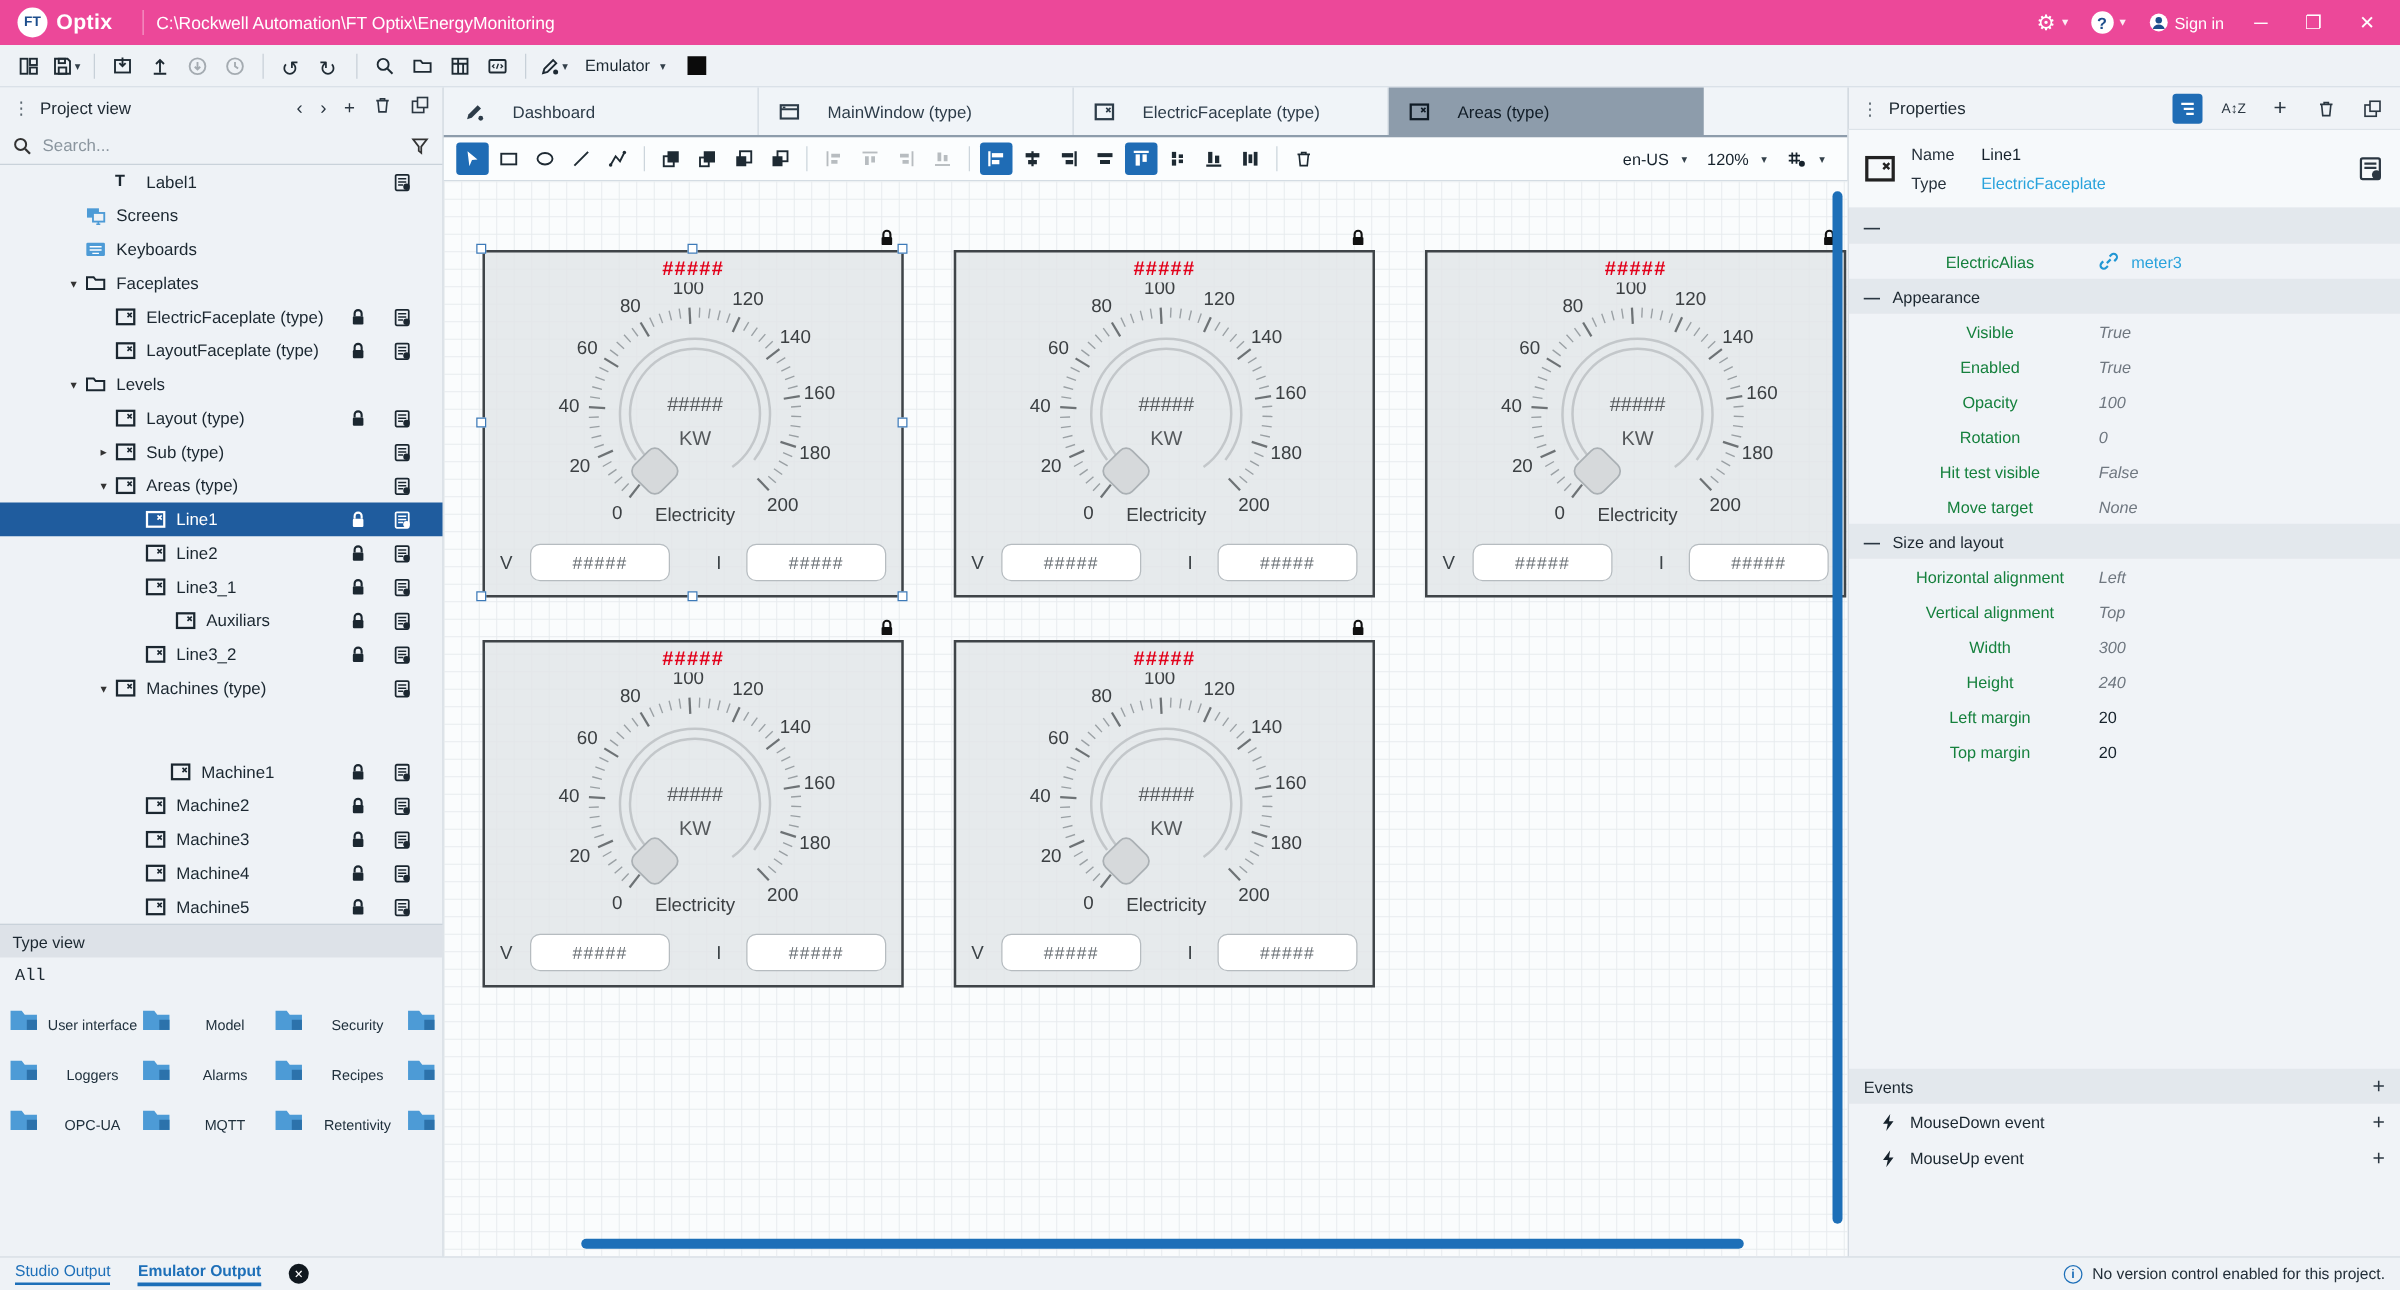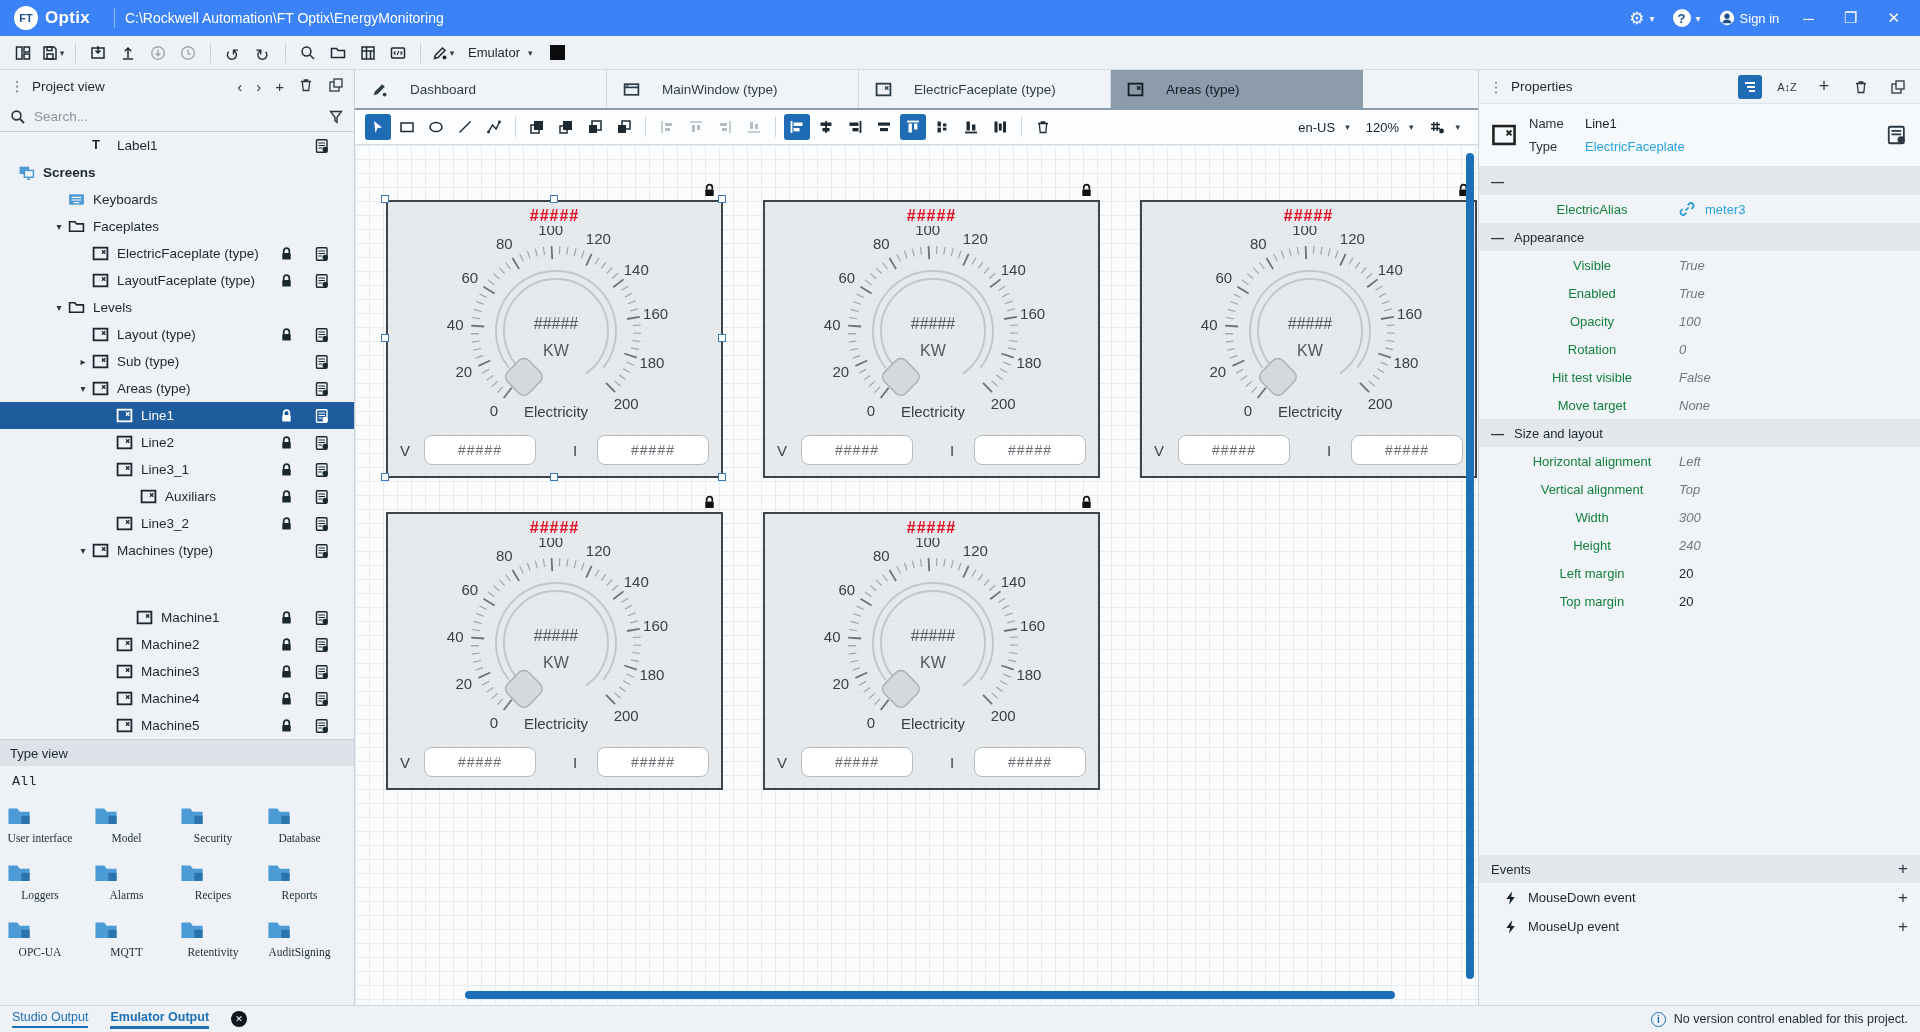--- a/index.html
+++ b/index.html
@@ -1,20 +1,20 @@
 <!DOCTYPE html>
 <html><head>
 <meta charset="utf-8">
 <style>
   * { margin:0; padding:0; box-sizing:border-box; }
   html,body { width:1920px; height:1032px; overflow:hidden;
     font-family:"Liberation Sans", sans-serif; font-size:13px; color:#1b2730; background:#eef2f6; }
 
   
-  #titlebar { height:36px; background:#3b82f6; display:flex; align-items:center; color:#fff; }
+  #titlebar { height:36px; background:#ec4899; display:flex; align-items:center; color:#fff; }
   .logo-wrap { display:flex; align-items:center; gap:7px; padding:0 14px; }
   .logo-circle { width:24px; height:24px; border-radius:50%; background:#fff; color:#1d4e8c;
     font-weight:bold; font-size:11px; display:flex; align-items:center; justify-content:center; }
   .logo-text { font-weight:bold; font-size:17px; letter-spacing:.3px; }
   .tb-sep { width:1px; height:20px; background:rgba(255,255,255,.45); margin:0 10px; }
   .tb-path { font-size:14px; }
   .tb-right { margin-left:auto; display:flex; align-items:center; gap:18px; padding-right:14px; }
   .tb-item { display:flex; align-items:center; gap:5px; cursor:pointer; }
   .tb-glyph { font-size:17px; }
   .q-circle { width:18px; height:18px; border-radius:50%; background:#fff; color:#1d4e8c;
@@ -54,21 +54,21 @@
   .trow.sel .arrow-slot { color:#fff; }
   .t-ic { width:17px; height:17px; margin-right:8px; flex:0 0 auto; }
   .t-label { font-size:13.5px; white-space:nowrap; }
   .t-lock { position:absolute; right:60px; width:15px; height:15px; }
   .t-badge { position:absolute; right:24px; width:16px; height:16px; }
   #typeview-head { height:27px; background:#dde2e8; display:flex; align-items:center;
     padding:0 10px; border-top:1px solid #c9d2da; }
   #typeview-all { height:30px; display:flex; align-items:center; padding:0 12px; font-size:13.5px;font-family:Liberation Mono, monospace; }
   #typegrid { flex:1; display:grid; grid-template-columns:repeat(4,1fr); align-content:start;
     row-gap:14px; padding:6px 4px; }
-  .tg-item { display:flex; flex-direction:column; align-items:flex-start; gap:4px; cursor:pointer;font-family:Liberation Serif, serif; }
+  .tg-item { display:flex; flex-direction:row; align-items:flex-end; gap:4px; cursor:pointer; }
   .tg-ic { width:30px; height:26px; }
   .tg-label { font-size:11.5px; color:#20313d; text-align:center; line-height:1.15; width:72px; }
 
   
   #canvas-col { flex:1; display:flex; flex-direction:column; min-width:0; }
   #tabsbar { height:40px; background:#f0f4f8; display:flex; border-bottom:2px solid #8d9cab; }
   .tab { width:252px; display:flex; align-items:center; gap:22px; padding:0 16px;
     border-right:1px solid #d0d8df; font-size:13.5px; color:#2d3c49; cursor:pointer; }
   .tab.active { background:#8d9cab; color:#101c26; border-right:none; }
   .tab .t-ic { margin:0; }
@@ -299,21 +299,21 @@
         <div class="trow" style="padding-left: 74px;">
           <span class="arrow-slot"></span>
           <span class="t-ic"><span style="font-weight:bold;font-size:13px;">T</span></span>
           <span class="t-label">Label1</span>
           <span class="t-badge"><svg width="100%" height="100%" viewBox="0 0 16 16">
               <rect x="2.5" y="1.8" width="10.5" height="12.4" rx="1" fill="none" stroke="currentColor" stroke-width="1.4"></rect>
               <path d="M4.5 5h6.5M4.5 7.5h6.5M4.5 10h4" stroke="currentColor" stroke-width="1.2"></path>
               <circle cx="11.2" cy="11.4" r="2.6" fill="currentColor"></circle>
             </svg></span>
         </div>
-        <div class="trow" style=" font-weight: bold;">
+        <div class="trow" style="padding-left: 50px;">
           <span class="arrow-slot"></span>
           <span class="t-ic"><svg width="100%" height="100%" viewBox="0 0 16 16">
               <rect x="1.5" y="2.5" width="9" height="7" fill="#4d9bd6"></rect>
               <rect x="6" y="6" width="8.5" height="6.5" fill="#eef2f6" stroke="#4d9bd6" stroke-width="1.4"></rect>
               <path d="M10 12.5v1.8M8.5 14.5h3" stroke="#4d9bd6" stroke-width="1.2"></path>
             </svg></span>
           <span class="t-label">Screens</span>
         </div>
         <div class="trow" style="padding-left: 50px;">
           <span class="arrow-slot"></span>

